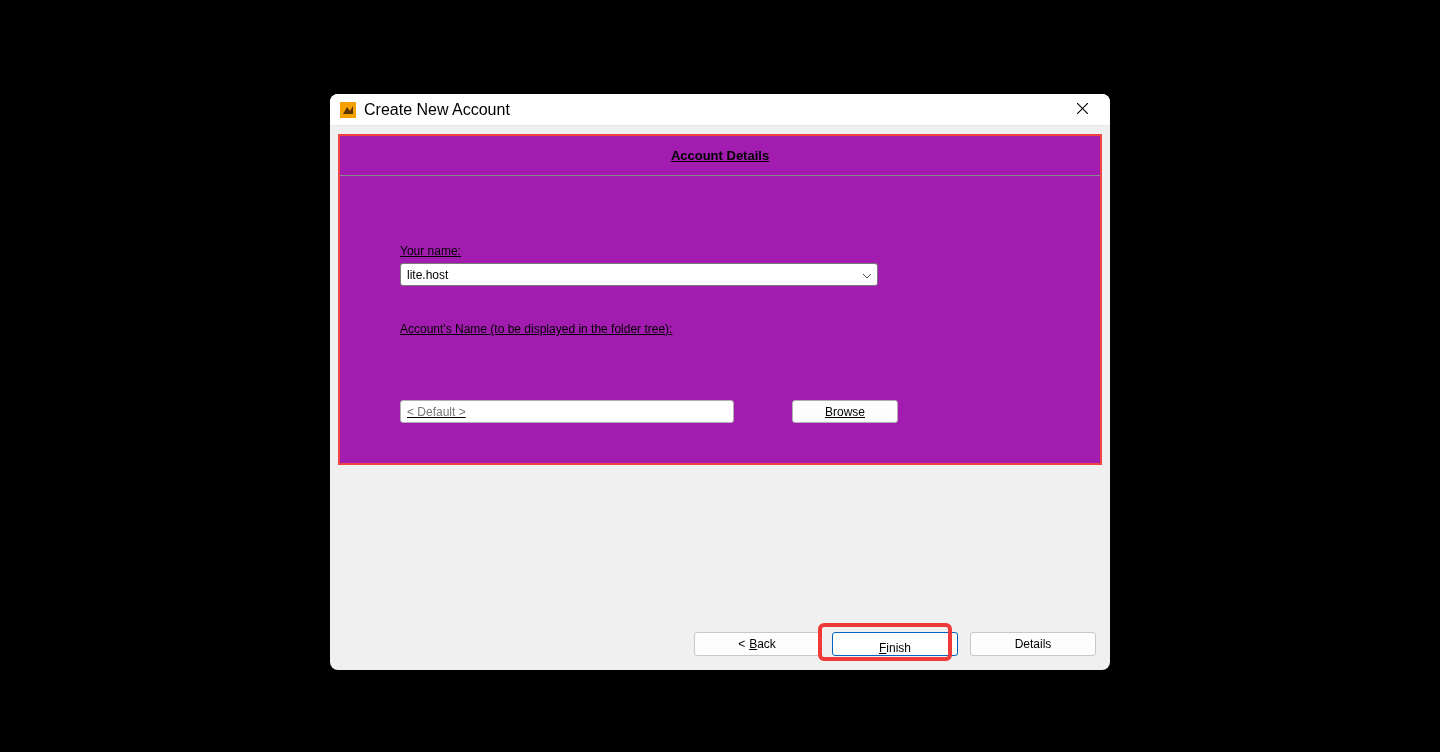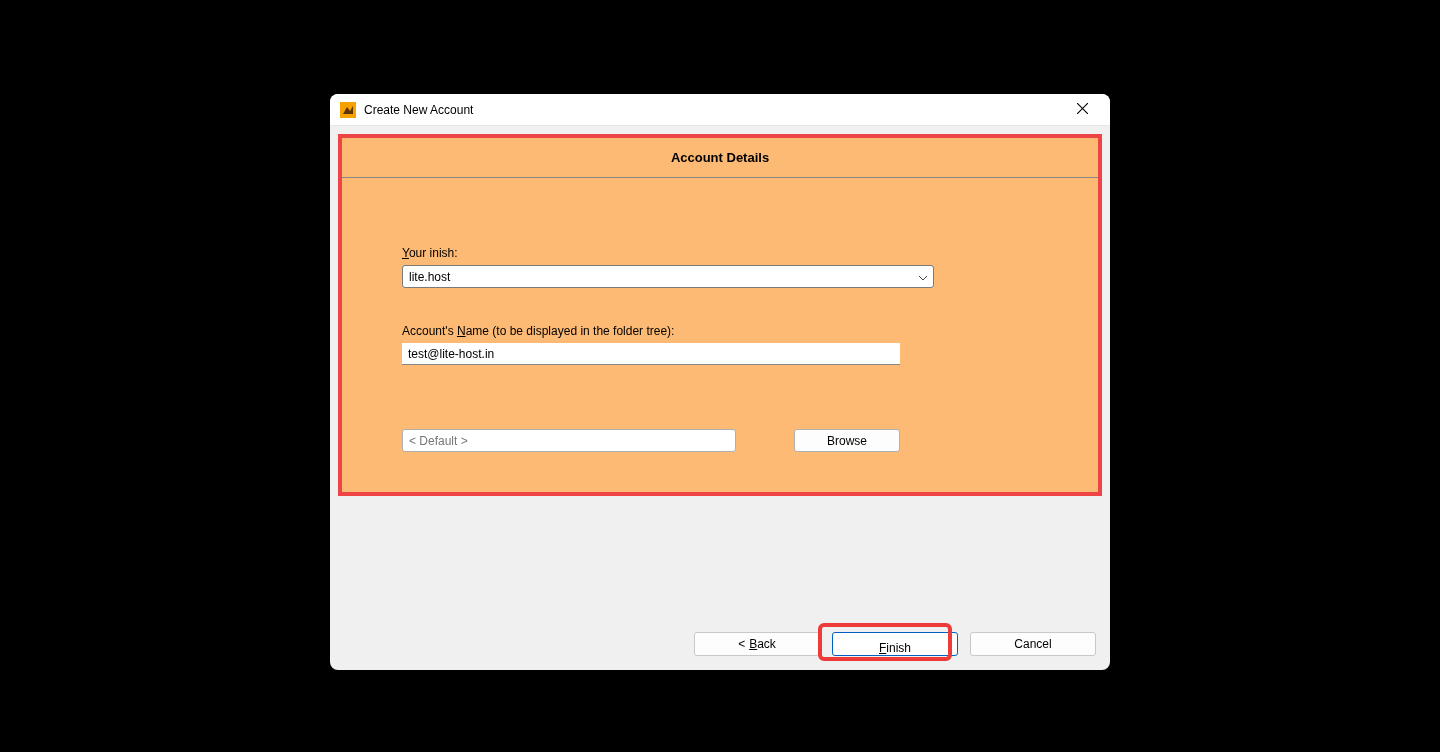--- a/index.html
+++ b/index.html
@@ -31,40 +31,41 @@
       display: flex;
       align-items: center;
       padding: 0 8px 0 10px;
       border-bottom: 1px solid #e8e8e8;
     }
     .titlebar .app-icon {
       width: 16px; height: 16px;
       margin-right: 8px;
     }
     .titlebar .title {
-      font-size: 12px;
+      font-size: 16px;
       color: #000;
       flex: 1;
     }
     .titlebar .close {
       width: 40px;
       height: 28px;
       display: flex;
       align-items: center;
       justify-content: center;
       color: #111;
       cursor: pointer;
     }
     .titlebar .close svg { width: 11px; height: 11px; }
 
     .panel {
       margin: 8px 8px 0 8px;
-      background: #fdba74;
-      border: 4px solid #ef4444;
+      background: #a21caf;
+      border: 2px solid #ef4444;
       flex: none;
+      text-decoration: underline;
     }
     .section-header {
       text-align: center;
       font-weight: 600;
       font-size: 13px;
       padding: 12px 0 12px 0;
       border-bottom: 1px solid #888;
     }
     .form-area {
       padding: 0 60px 40px 60px;
@@ -73,21 +74,21 @@
     .field-block.mt-top { margin-top: 68px; }
     .field-label {
       font-size: 12px;
       color: #000;
       margin-bottom: 5px;
       display: block;
     }
     .underline-y { text-decoration: underline; text-decoration-thickness:1px; }
     .combo {
       position: relative;
-      width: 532px;
+      width: 478px;
     }
     .combo input {
       width: 100%;
       height: 23px;
       border: 1px solid #7a7a7a;
       border-radius: 3px;
       background: #fff;
       font: inherit;
       padding: 0 22px 0 6px;
     }
@@ -188,52 +189,51 @@
       </span>
     </div>
   </div>
 
   <div class="panel">
     <div class="section-header">Account Details</div>
 
     <div class="form-area">
 
       <div class="field-block mt-top">
-        <label class="field-label"><span class="underline-y">Y</span><span>our inish:</span></label>
+        <label class="field-label"><span class="underline-y">Y</span><span>our name:</span></label>
         <div class="combo">
           <input type="text" value="lite.host" style="">
           <span class="chevron">
             <svg width="10" height="6" viewBox="0 0 10 6">
                 <path d="M1 1 L5 5 L9 1" fill="none" stroke="#444" stroke-width="1"></path>
               </svg>
           </span>
         </div>
       </div>
 
       <div class="field-block">
         <label class="field-label"><span>Account's </span><span class="underline-y">N</span><span>ame (to be displayed in the folder tree):</span></label>
-        <input class="text-input" type="text" value="test@lite-host.in" style="">
       </div>
 
       <div class="field-block" style="margin-top:64px;">
         <div class="folder-row">
           <input class="folder-input" type="text" value="&lt; Default &gt;" style="">
           <button class="browse-btn">Browse</button>
         </div>
       </div>
 
     </div>
   </div>
 
   <div class="footer">
     <button class="nav-btn">
       <span>&lt;</span>
       <span><span class="underline-y">B</span><span>ack</span></span>
     </button>
     <button class="nav-btn primary">
       <span><span class="underline-y">F</span><span>inish</span></span>
     </button>
-    <button class="nav-btn">Cancel</button>
+    <button class="nav-btn">Details</button>
   </div>
 
 </div>
 
 <div class="highlight-ring" style="left:818px; top:623px; width:134px; height:38px;"></div>
 
 </body></html>

